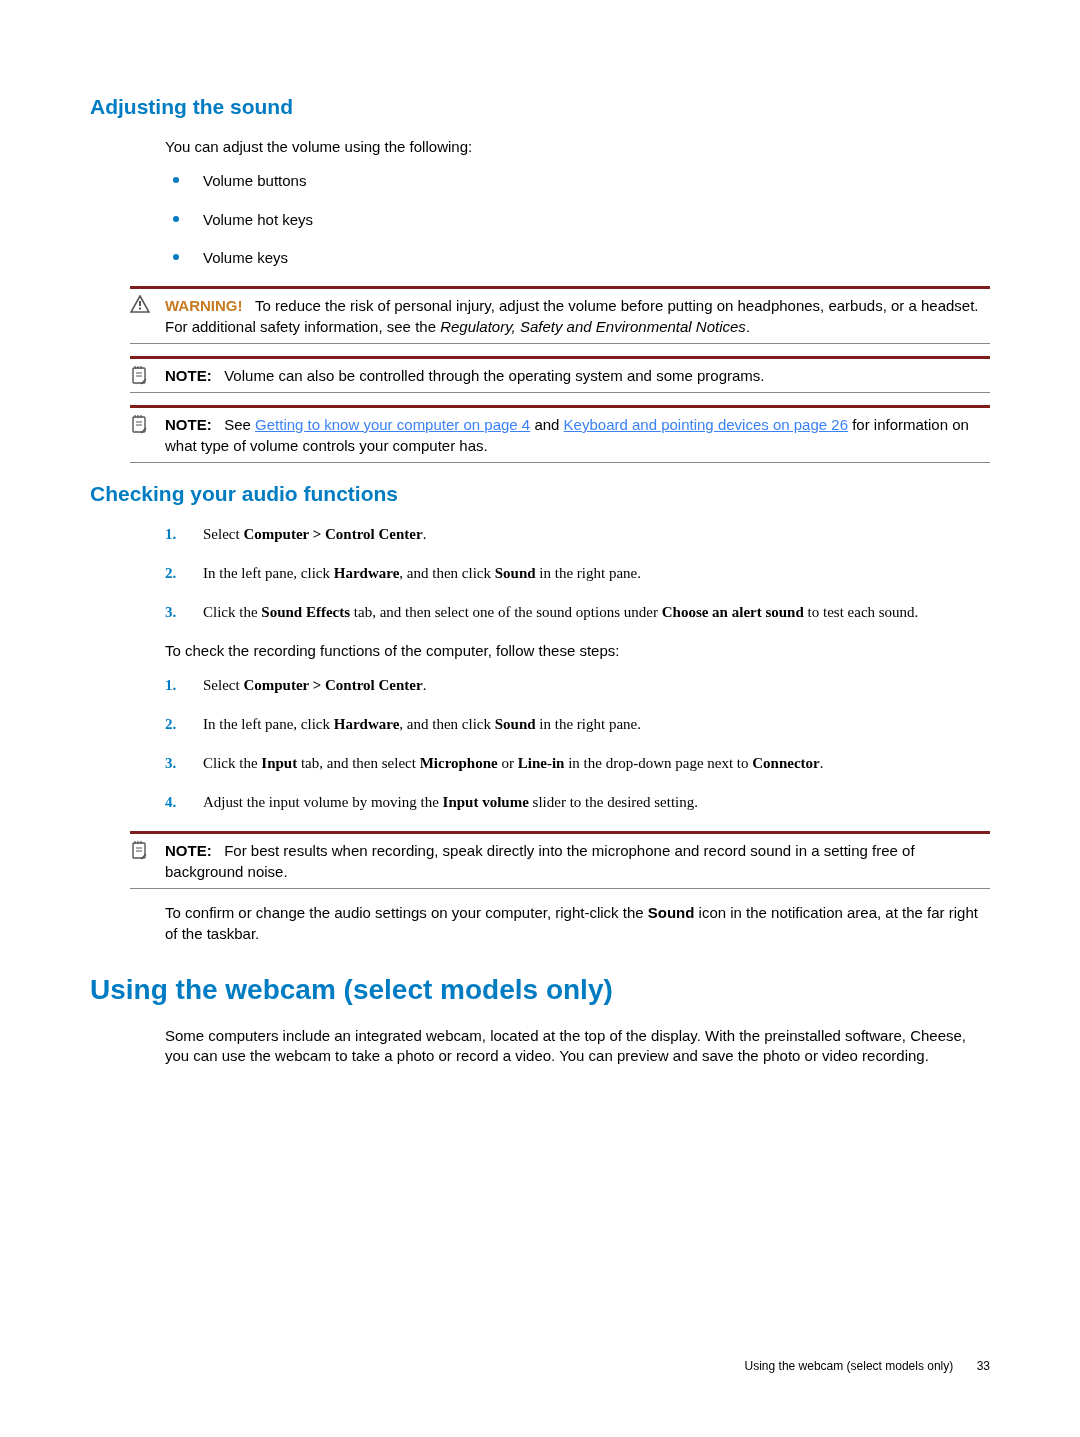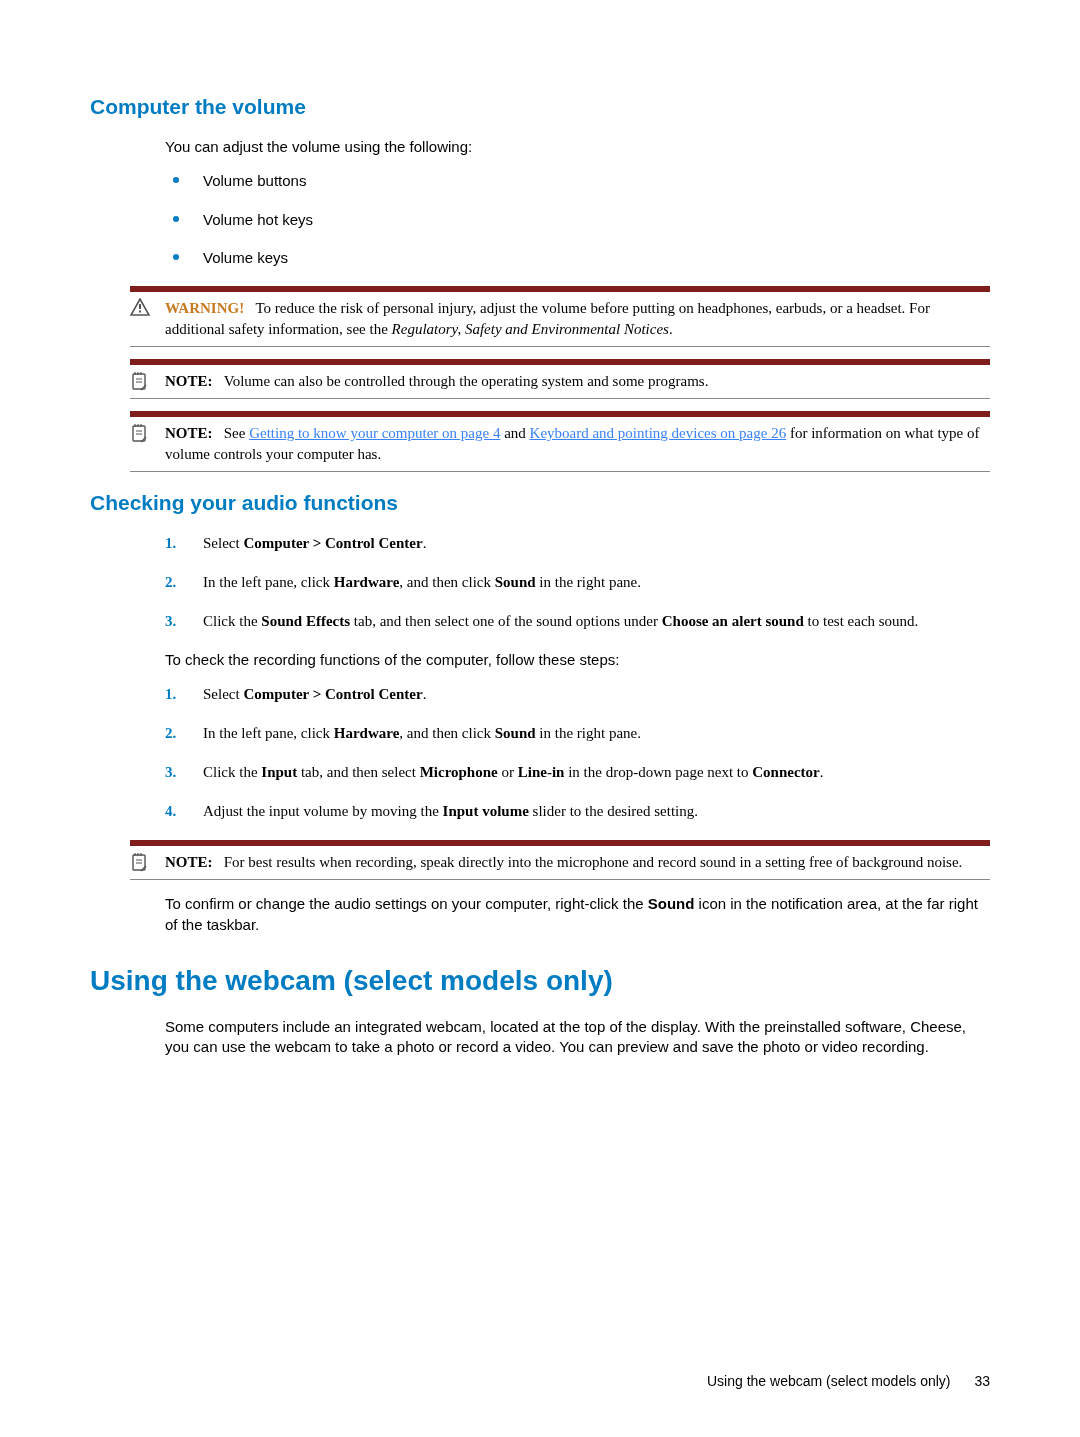--- a/index.html
+++ b/index.html
@@ -48,25 +48,24 @@
     top: 6px;
     width: 6px;
     height: 6px;
     background: #007cc2;
     border-radius: 50%;
   }
   .callout {
     margin-left: 40px;
     margin-right: 0;
     margin-bottom: 12px;
-    border-top: 6px solid #7f1d1d;
+    border-top: 3px solid #7f1d1d;
     border-bottom: 1px solid #888;
     padding: 6px 0 6px 0;
     position: relative;
-    font-family: Liberation Serif, serif;
   }
   .callout-inner {
     margin-left: 35px;
     line-height: 1.4;
   }
   .callout-icon {
     position: absolute;
     left: 0;
     top: 6px;
   }
@@ -112,35 +111,35 @@
     font-weight: bold;
   }
   .h1-blue {
     color: #007cc2;
     font-weight: bold;
     font-size: 28px;
     margin: 30px 0 20px 0;
   }
   .footer {
     position: absolute;
-    bottom: 48px;
+    bottom: 64px;
     right: 90px;
-    font-size: 14px;
+    font-size: 12px;
   }
   .footer-num {
     margin-left: 20px;
   }
   svg { display: block; }
 </style>
 </head>
 <body>
 
 <div class="page">
 
-  <h2 class="h2-blue">Computer the volume</h2>
+  <h2 class="h2-blue">Adjusting the sound</h2>
 
   <div class="indent1">
     <p class="para">You can adjust the volume using the following:</p>
     <ul class="bullets">
       <li>Volume buttons</li>
       <li>Volume hot keys</li>
       <li>Volume keys</li>
     </ul>
   </div>
 

